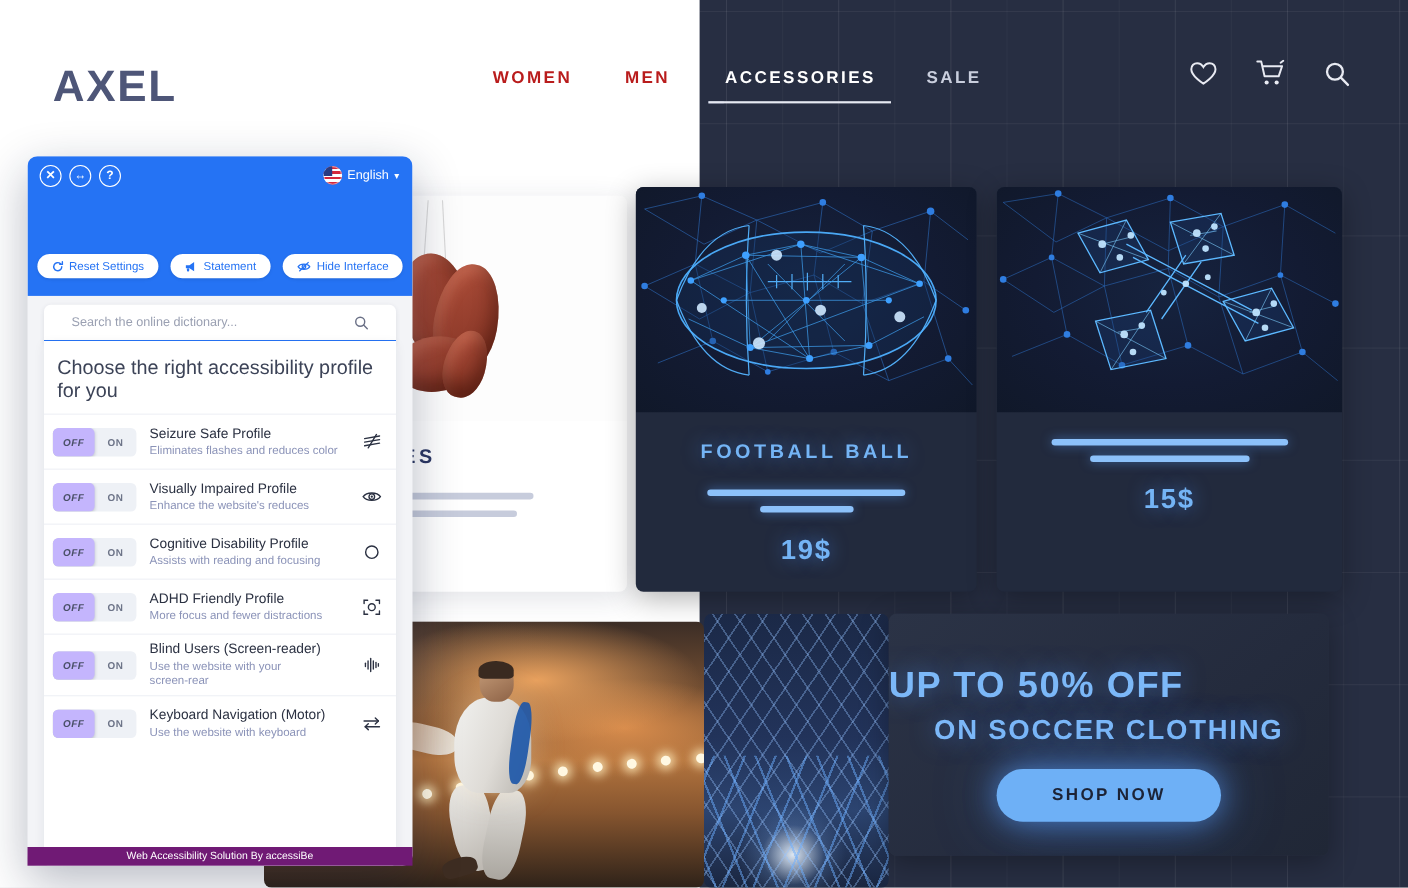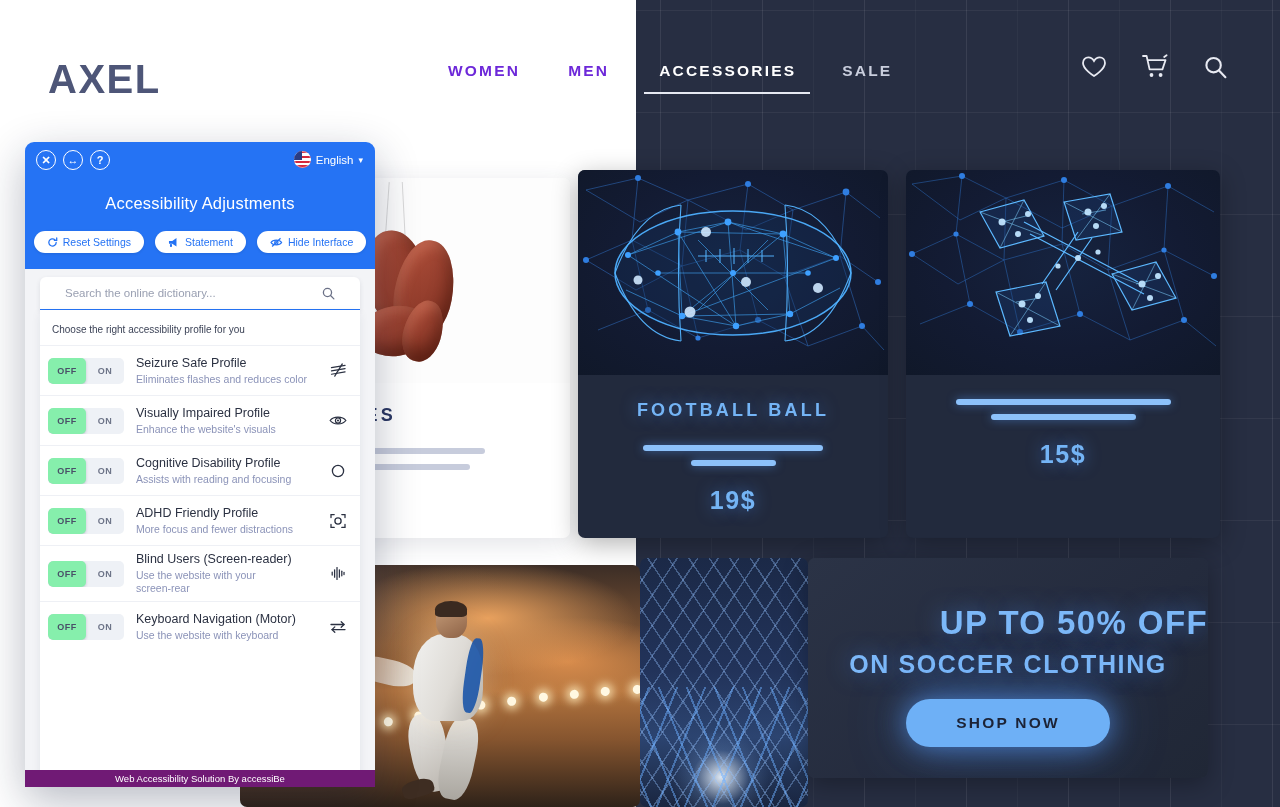--- a/index.html
+++ b/index.html
@@ -48,21 +48,21 @@
   }
   .nav {
     position: absolute; left: 433px; top: 60px;
     display: flex; align-items: flex-start; gap: 0;
   }
   .nav-item {
     font-size: 15.5px; font-weight: bold; letter-spacing: 2.2px;
     padding: 0 15px; position: relative; cursor: pointer;
     white-space: nowrap; line-height: 22px;
   }
-  .nav-item.light { color: #6d28d9; }
+  .nav-item.light { color: #b91c1c; }
   .nav-item.dark  { color: #c9cedd; }
   .nav-item.active { color: #ffffff; }
   .nav-item.active::after {
     content: ""; position: absolute; left: 0px; right: 1px; bottom: -12px;
     height: 2px; background: #e6e9f2;
   }
   .nav-item.active::before {
     content: ""; position: absolute; left: 0px; width: 14px; bottom: -12px;
     height: 2px; background: #6a7392;
   }
@@ -176,21 +176,21 @@
 
   
   .promo {
     position: absolute; border-radius: 7px; overflow: hidden;
     background: linear-gradient(135deg,#2a3консоль,#242c3f);
     background: linear-gradient(140deg,#2b3346 0%,#242b3d 60%,#202736 100%);
     box-shadow: 0 6px 26px rgba(0,0,0,0.30);
   }
   .promo-inner { position: absolute; inset: 0; }
   .promo-l1 {
-    position: absolute; left: 0; right: 0; top: 46px; text-align: right;
+    position: absolute; left: 0; right: 0; top: 46px; text-align: left;
     font-size: 33px; font-weight: bold; letter-spacing: 1.4px;
     color: #7cb8f8; text-shadow: 0 0 22px rgba(80,150,255,0.55);
     white-space: nowrap;
   }
   .promo-l2 {
     position: absolute; left: 0; right: 0; top: 92px; text-align: center;
     font-size: 25px; font-weight: bold; letter-spacing: 1.6px;
     color: #7cb8f8; text-shadow: 0 0 22px rgba(80,150,255,0.5);
     white-space: nowrap;
   }
@@ -267,39 +267,40 @@
     font-family: "Liberation Sans", sans-serif; background: transparent;
   }
   .search-input::placeholder { color: #9aa0b2; }
 
   .profiles {
     position: absolute; left: 15px; top: 168px; width: 320px; height: 478px;
     background: #ffffff; border-radius: 0 0 6px 6px; overflow: hidden;
     box-shadow: 0 3px 10px rgba(30,40,70,0.08);
   }
   .profiles-head {
-    padding: 14px 14px 10px 12px; font-size: 10px; color: #3c4357;
+    padding: 14px 14px 10px 12px; font-size: 18px; color: #3c4357;
   }
   .prow {
     display: flex; align-items: center; height: 50px;
     border-top: 1px solid #eef0f5; padding: 0 11px 0 8px; position: relative;
   }
   .prow:first-of-type { border-top: none; }
   .toggle {
     display: flex; background: #eef1f6; border-radius: 5px; overflow: hidden;
     width: 76px; height: 26px; flex: none; cursor: pointer;
   }
   .toggle span {
     flex: 1; display: flex; align-items: center; justify-content: center;
     font-size: 9px; font-weight: bold; letter-spacing: .5px; color: #6d7governor;
     color: #6d7488;
   }
   .toggle span.on {
-    background: #86efac; color: #4a5068; border-radius: 5px;
+    background: #c4b5fd; color: #4a5068; border-radius: 5px;
     box-shadow: 0 1px 3px rgba(30,40,70,0.22);
+    font-style: italic;
   }
   .ptext { flex: 1; padding-left: 12px; }
   .ptitle { font-size: 12.5px; color: #2b3142; line-height: 15px; }
   .pdesc { font-size: 10.5px; color: #8b93b8; line-height: 13px; margin-top: 2px; }
   .picon { width: 22px; flex: none; color: #2b3142; display: flex; justify-content: center; }
   .picon svg { display: block; }
   .ally-footer-bar {
     position: absolute; left: 25px; bottom: 20px; width: 350px; height: 17px;
     background: #701a75; color: #fff; font-size: 9.5px; z-index: 40;
     display: flex; align-items: center; justify-content: center; cursor: pointer;
@@ -560,21 +561,20 @@
         <button class="cbtn">↔</button>
         <button class="cbtn">?</button>
       </div>
 
       <div class="lang">
         <span class="flag"></span>
         <span class="lang-label">English</span>
         <span class="lang-chev">▾</span>
       </div>
 
-      <div class="ally-title">Accessibility Adjustments</div>
 
       <div class="ally-actions">
         <button class="pill">
           <svg width="11" height="11" viewBox="0 0 12 12" fill="none" stroke="#2573f4" stroke-width="1.4" stroke-linecap="round">
             <path d="M10 6 A4 4 0 1 1 8.6 2.9"></path>
               <path d="M10.6 1 L10.6 3.6 L8 3.6"></path>
           </svg>
           <span>Reset Settings</span>
         </button>
         <button class="pill">
@@ -625,21 +625,21 @@
         </div>
       </div>
 
       <div class="prow">
         <div class="toggle">
           <span class="on">OFF</span>
           <span>ON</span>
         </div>
         <div class="ptext">
           <div class="ptitle">Visually Impaired Profile</div>
-          <div class="pdesc">Enhance the website's visuals</div>
+          <div class="pdesc">Enhance the website's reduces</div>
         </div>
         <div class="picon">
           <svg width="18" height="13" viewBox="0 0 19 13" fill="none" stroke="#2b3142" stroke-width="1.3">
             <path d="M1.2 6.5 C4.5 1.8 14.5 1.8 17.8 6.5 C14.5 11.2 4.5 11.2 1.2 6.5 Z"></path>
             <circle cx="9.5" cy="6.5" r="2.7"></circle>
               <circle cx="9.5" cy="6.5" r="1.1" fill="#2b3142" stroke="none"></circle>
           </svg>
         </div>
       </div>
 

